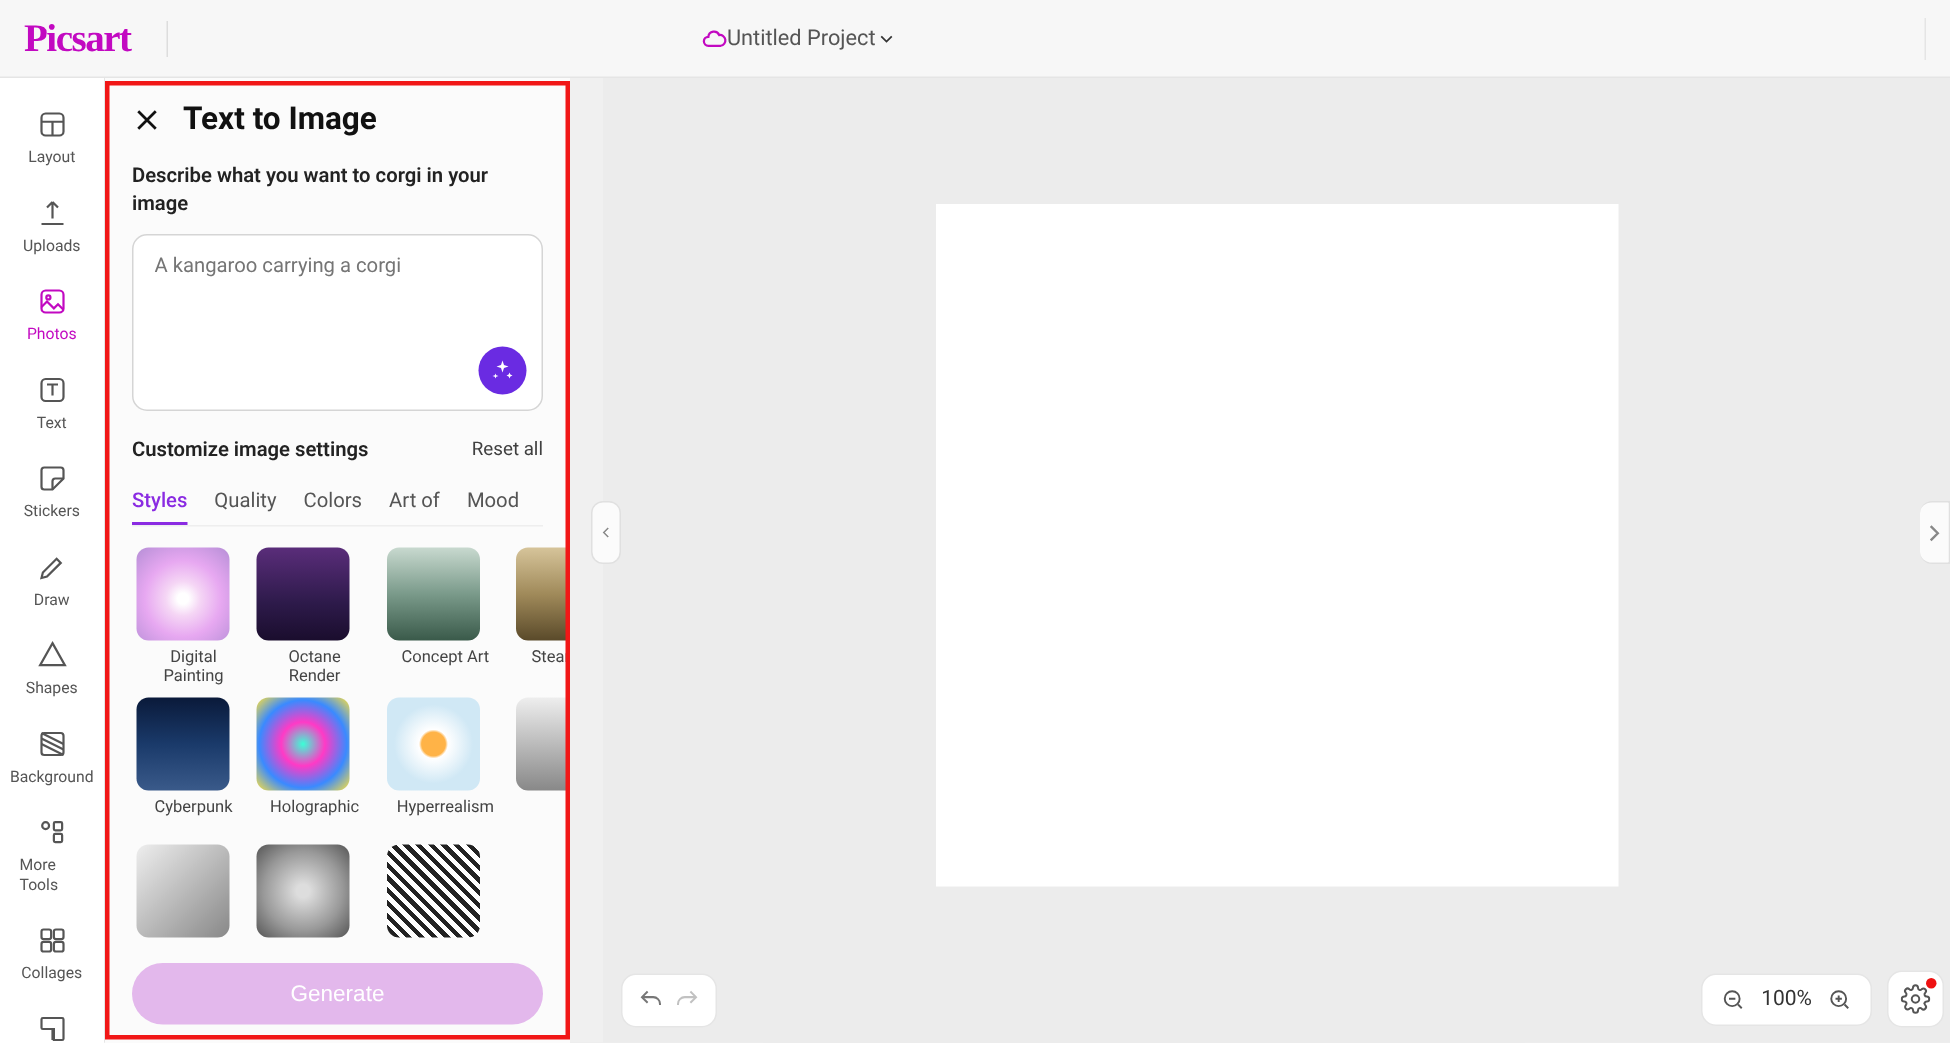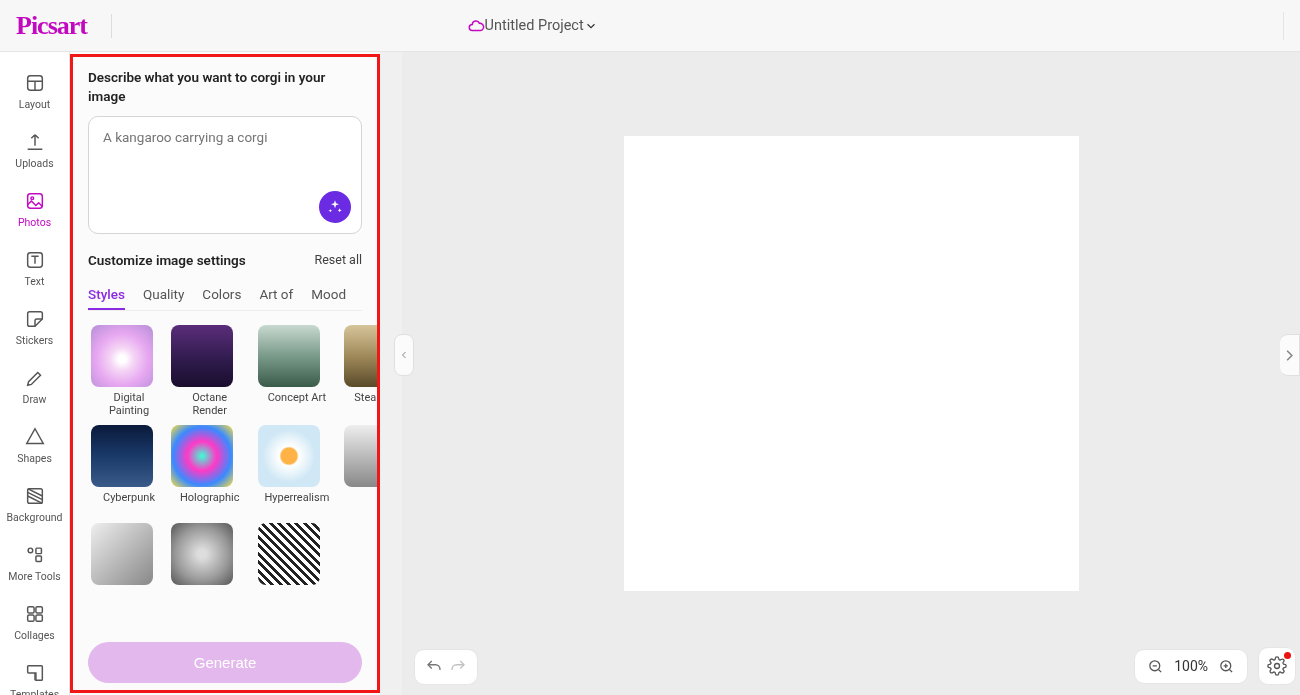--- a/index.html
+++ b/index.html
@@ -9,21 +9,21 @@
   .vdiv { width:1px; height:24px; background:#ddd; margin:0 12px; }
   .try-btn { display:flex; align-items:center; gap:6px; background:#2b7a77; color:#fff; border:none; border-radius:20px; padding:8px 16px; font-size:13.5px; font-weight:600; cursor:pointer; }
   .try-btn .crown { width:14px; height:14px; }
   .project-name { margin:0 auto; display:flex; align-items:center; color:#555; font-size:14.5px; }
   .cloud-icon { width:18px; height:18px; }
   .chev-down { width:14px; height:14px; }
   .rightdiv { width:1px; height:28px; background:#e5e5e5; margin-left:auto; }
 
   .main { display:flex; height:calc(695px - 52px); }
   .sidebar { width:70px; background:#fff; border-right:1px solid #e5e5e5; overflow-y:auto; padding-top:14px; }
-  .side-item { display:flex; flex-direction:column; align-items:center; gap:4px; padding:6px 0 14px; cursor:pointer; font-size:10.5px; color:#555; }
+  .side-item { display:flex; flex-direction:column; align-items:center; gap:4px; padding:6px 13px 14px; cursor:pointer; font-size:10.5px; color:#555; }
   .side-item.active { color:#c209c1; }
   .side-item svg { width:22px; height:22px; }
   .side-item.active svg { color:#c209c1; }
 
   .panel-wrap { position:relative; width:332px; }
   .panel { width:310px; background:#fbfbfb; height:100%; padding:16px 18px 90px; overflow-y:auto; position:relative; }
   .red-box { position:absolute; top:2px; left:0; right:0; bottom:2px; border:3px solid #f11717; pointer-events:none; z-index:5; }
   .panel-head { display:flex; align-items:center; gap:14px; margin-bottom:16px; }
   .close-x { width:20px; height:20px; cursor:pointer; }
   .panel-title { font-size:21px; font-weight:700; color:#111; }
@@ -176,20 +176,26 @@
           <path d="M4 5a1 1 0 011-1h14a1 1 0 011 1v14a1 1 0 01-1 1h-6v-8H5a1 1 0 01-1-1V5z"></path>
           <path d="M12 20v-8"></path>
         </svg>
       <span>Templates</span>
     </div>
   </div>
 
   <div class="panel-wrap">
     <div class="panel">
       <div class="red-box"></div>
+      <div class="panel-head">
+        <svg class="close-x" viewBox="0 0 24 24" fill="none" stroke="#111" stroke-width="2.2">
+            <path d="M5 5l14 14M19 5L5 19"></path>
+          </svg>
+        <div class="panel-title">Text to Image</div>
+      </div>
       <div class="prompt-label">Describe what you want to corgi in your image</div>
       <div class="prompt-box">
         <textarea placeholder="A kangaroo carrying a corgi" style=""></textarea>
         <div class="magic-btn">
           <svg viewBox="0 0 24 24" fill="#fff">
               <path d="M12 2l1.5 4.5L18 8l-4.5 1.5L12 14l-1.5-4.5L6 8l4.5-1.5L12 2zM19 14l.9 2.1L22 17l-2.1.9L19 20l-.9-2.1L16 17l2.1-.9L19 14zM5 15l.7 1.8L8 17.5l-2.3.7L5 20l-.7-1.8L2 17.5l2.3-.7L5 15z"></path>
             </svg>
         </div>
       </div>
       <div class="cust-row">

